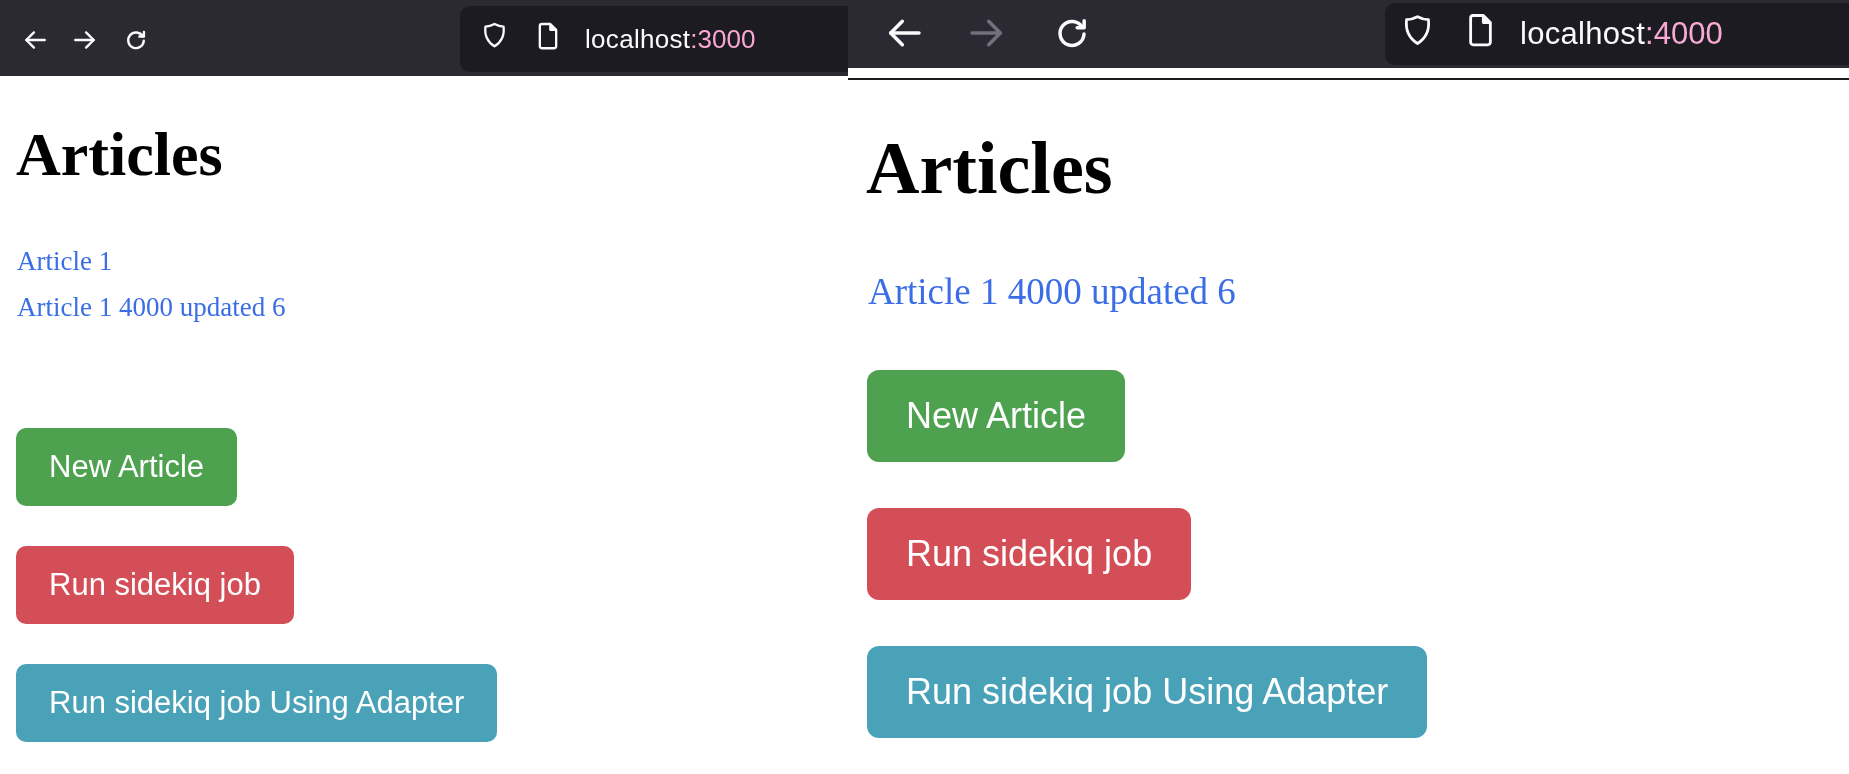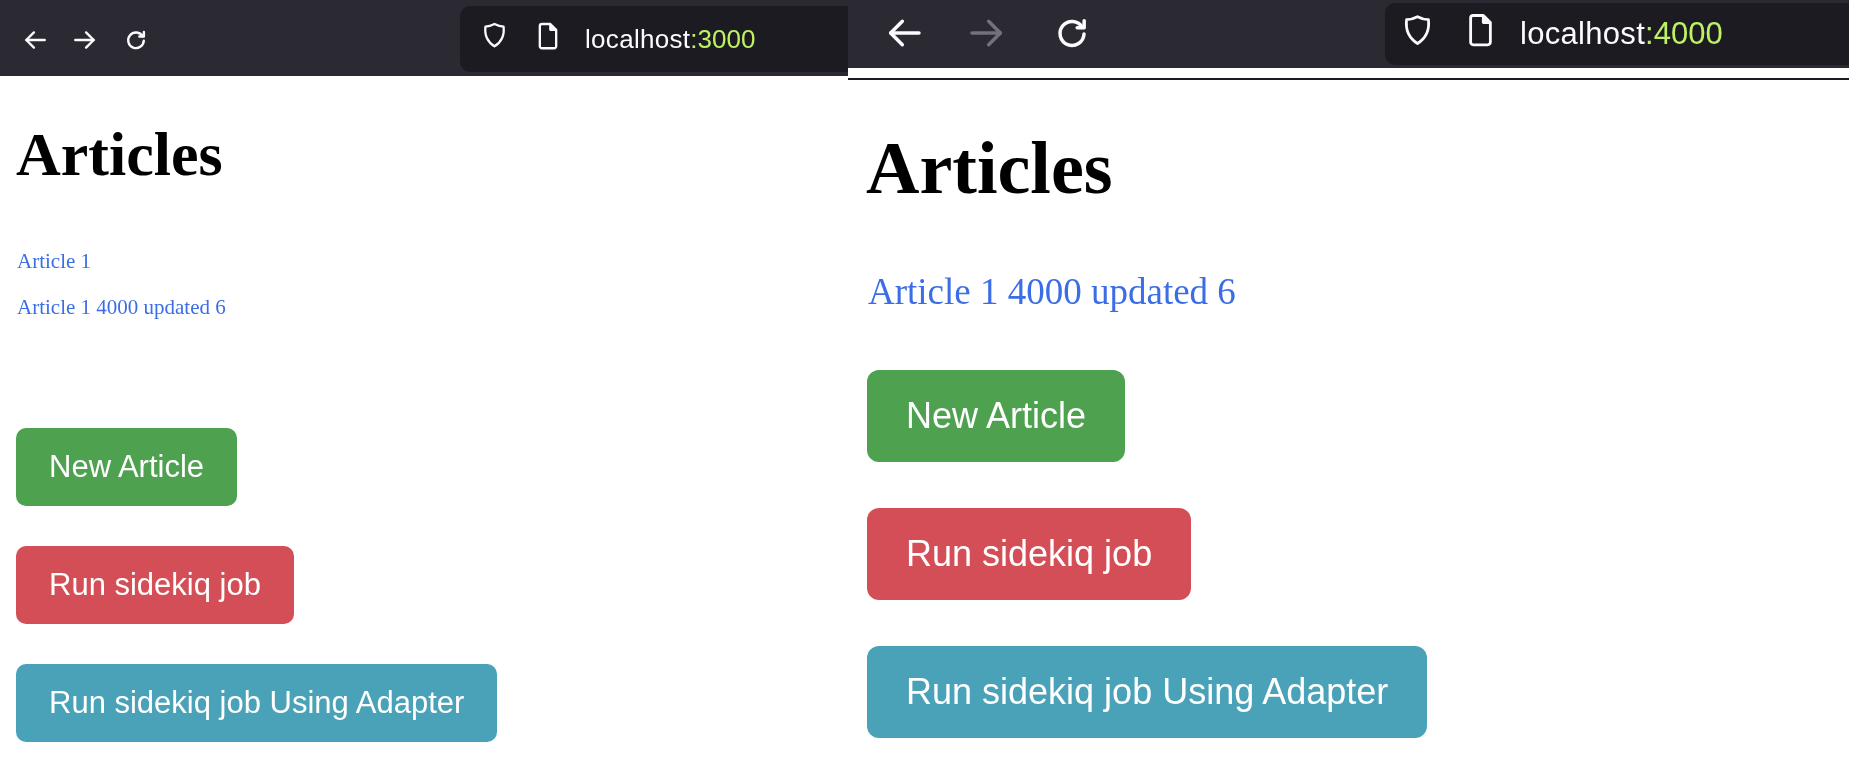--- a/index.html
+++ b/index.html
@@ -32,33 +32,33 @@
   .left  .urlbar { left: 460px; right: 0; top: 6px;  height: 66px; border-radius: 10px 0 0 10px; font-size: 26px; }
   .right .urlbar { left: 537px; right: 0; top: 3px;  height: 62px; border-radius: 10px 0 0 10px; font-size: 31px; }
 
   .urlbar .shield { color: #fbfbfe; flex: 0 0 auto; }
   .left  .urlbar .shield { margin-left: 20px; }
   .right .urlbar .shield { margin-left: 15px; }
   .urlbar .pagedoc { color: #fbfbfe; flex: 0 0 auto; }
   .left  .urlbar .pagedoc { margin-left: 26px; }
   .right .urlbar .pagedoc { margin-left: 30px; }
   .urlbar .host { margin-left: 24px; color: #fbfbfe; letter-spacing: .3px; }
-  .urlbar .port { color: #bef264; }
+  .urlbar .port { color: #f9a8d4; }
 
   
   .content { position: absolute; left: 0; right: 0; bottom: 0; background: #fff; }
   .left  .content { top: 76px; }
   .right .content { top: 80px; }
 
   h1.page-title { font-family: "Liberation Serif", serif; font-weight: bold; color: #000; position: absolute; }
   .left  h1.page-title { left: 16px; top: 44px; font-size: 62px; line-height: 1.1; }
   .right h1.page-title { left: 18px; top: 48px; font-size: 74px; line-height: 1.1; }
 
   .links { position: absolute; font-family: "Liberation Serif", serif; }
-  .left  .links { left: 17px; top: 162px; font-size: 21px; line-height: 46px; }
+  .left  .links { left: 17px; top: 162px; font-size: 27px; line-height: 46px; }
   .right .links { left: 20px; top: 186px; font-size: 37px; line-height: 52px; }
   .links a { display: block; color: #3a6de6; text-decoration: none; cursor: pointer; }
 
   .btn { position: absolute; display: inline-flex; align-items: center; justify-content: center;
          color: #fff; border: none; cursor: pointer; white-space: nowrap;
          font-family: "Liberation Sans", sans-serif; }
   .left  .btn { left: 16px; height: 78px; border-radius: 10px; font-size: 31px; padding: 0 33px; }
   .right .btn { left: 19px; height: 92px; border-radius: 12px; font-size: 36px; padding: 0 39px; }
 
   .left  .btn-0 { top: 352px; }

